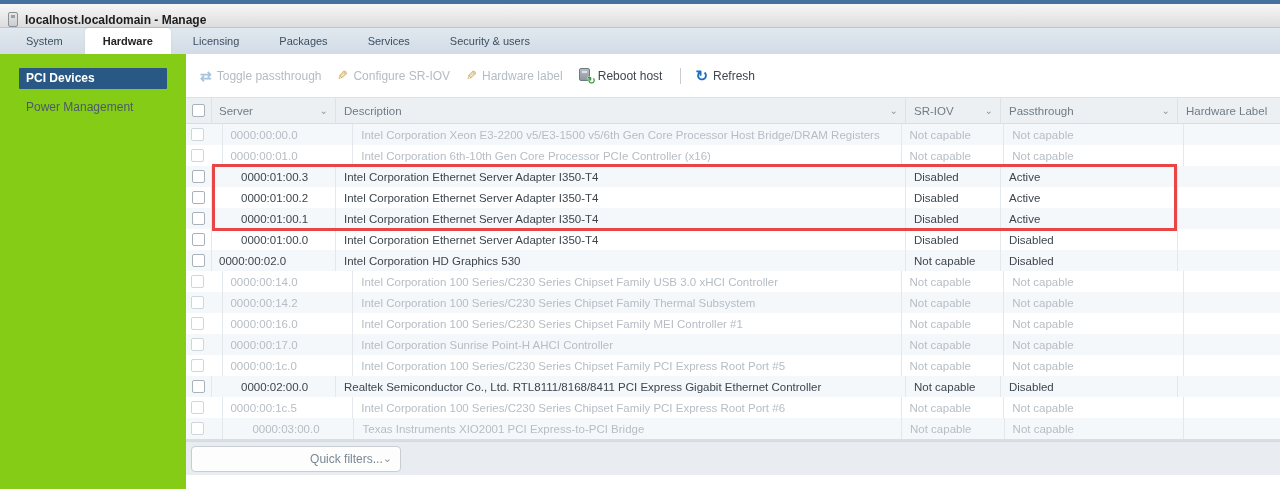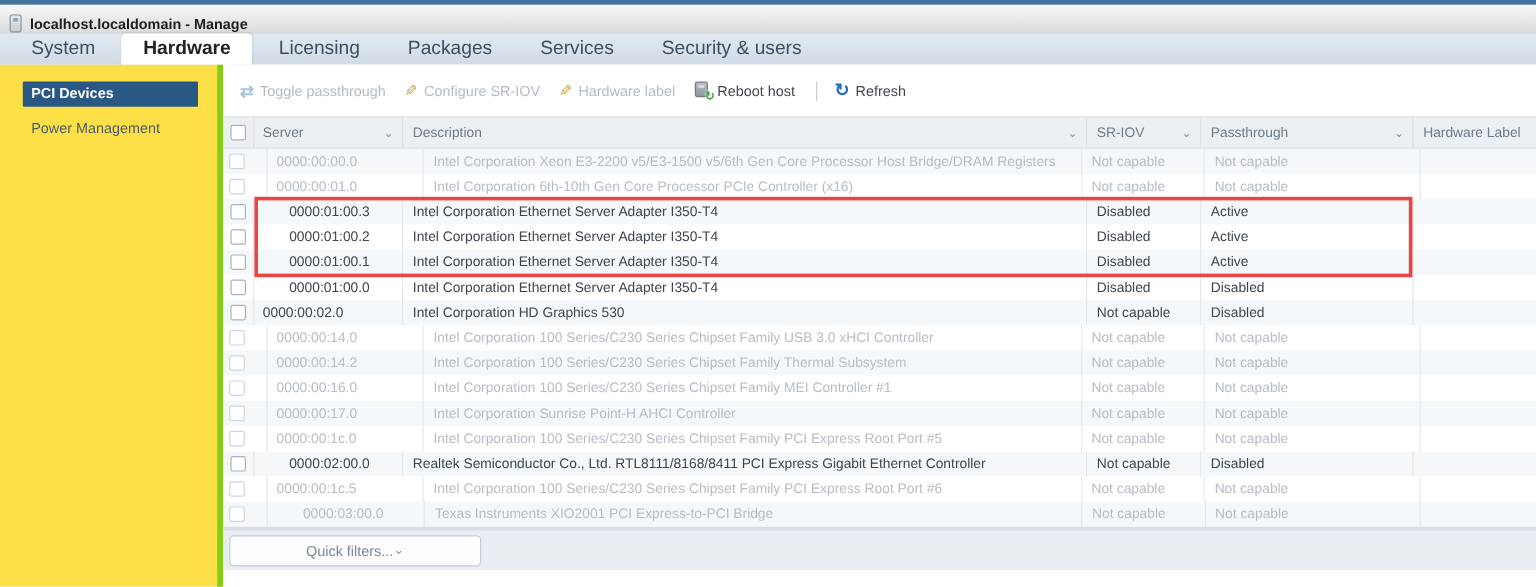--- a/index.html
+++ b/index.html
@@ -15,31 +15,31 @@
     background:linear-gradient(#f7f7f7,#dddddd); border-bottom:1px solid #bfc5cb;
     display:flex; align-items:flex-end; padding-left:8px; }
   .host-icon { width:10px; height:15px; border:1px solid #8a9096; border-radius:2px;
     background:linear-gradient(#e8e8e8,#c9cdd1); margin-right:7px; position:relative; }
   .host-icon::after { content:""; position:absolute; left:2px; top:2px; width:4px; height:3px; background:#9aa0a6; }
   .titlebar .title { font-size:12px; font-weight:bold; color:#1d1d1d; }
 
   
   .tabbar { position:absolute; left:0; top:28px; width:1280px; height:26px;
     background:linear-gradient(#e1e8ef,#d2dce6); display:flex; align-items:stretch; padding-left:6px; }
-  .tab { font-size:16px; color:#3b4f63; display:flex; align-items:center;
+  .tab { font-size:11px; color:#3b4f63; display:flex; align-items:center;
     padding:0 18px; margin:0 2px; cursor:default;justify-content:flex-end; }
   .tab.active { background:#fff; border-radius:4px 4px 0 0; font-weight:bold; color:#222;
     box-shadow:0 -1px 2px rgba(0,0,0,0.08); }
 
   
   .content { position:absolute; left:0; top:54px; width:1280px; height:435px; }
 
   
   .sidebar { position:absolute; left:0; top:0; width:186px; height:435px;
-    background:#fde047; border-right:5px solid #84cc16; }
+    background:#84cc16; border-right:3px solid #84cc16; }
   .side-item { margin:0 16px 0 19px; height:21px; line-height:21px; font-size:12px;
     color:#4d5b68; padding-left:7px; margin-top:8px; }
   .side-item.selected { background:#2a5884; color:#fff; font-weight:bold; margin-top:14px; border-radius:1px; }
 
   
   .main { position:absolute; left:186px; top:0; width:1094px; height:435px; background:#fff; }
 
   
   .toolbar { position:absolute; left:0; top:0; width:1094px; height:43px;
     display:flex; align-items:center; padding-left:14px; background:#fff; }
@@ -86,21 +86,21 @@
 
   .red-box { position:absolute; left:26px; width:965px; border:3px solid #e84646; pointer-events:none; }
 
   .body-bottom { position:absolute; left:0; top:385px; width:1094px; height:2px; background:#d8dee3; }
 
   
   .footer { position:absolute; left:0; top:387px; width:1094px; height:34px;
     background:#e9edf1; border-top:1px solid #d4dae0; display:flex; align-items:center; padding-left:5px; }
   .qf-select { width:210px; height:26px; background:#fdfdfd; border:1px solid #c6cdd3;
     border-radius:4px; display:flex; align-items:center; font-size:12px; color:#7a8894;
-    padding:0 8px; justify-content:center; }
+    padding:0 8px; justify-content:flex-end; }
   .qf-select .chev { color:#8b98a3; font-size:11px; }
 </style>
 </head>
 <body>
 
 <div class="screen">
   <div class="top-strip"></div>
 
   <div class="titlebar">
     <span class="host-icon"></span>

